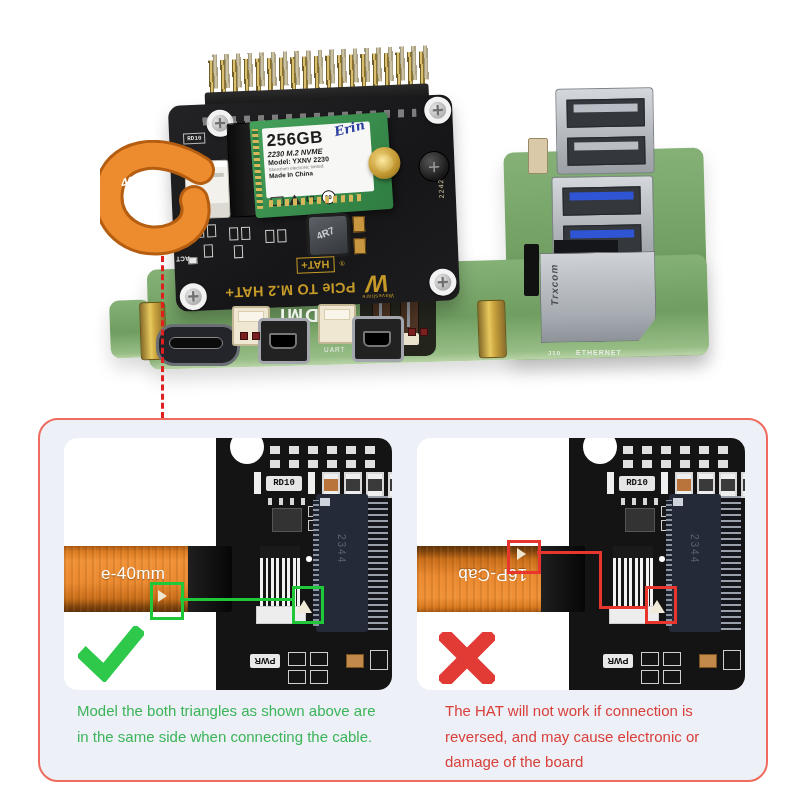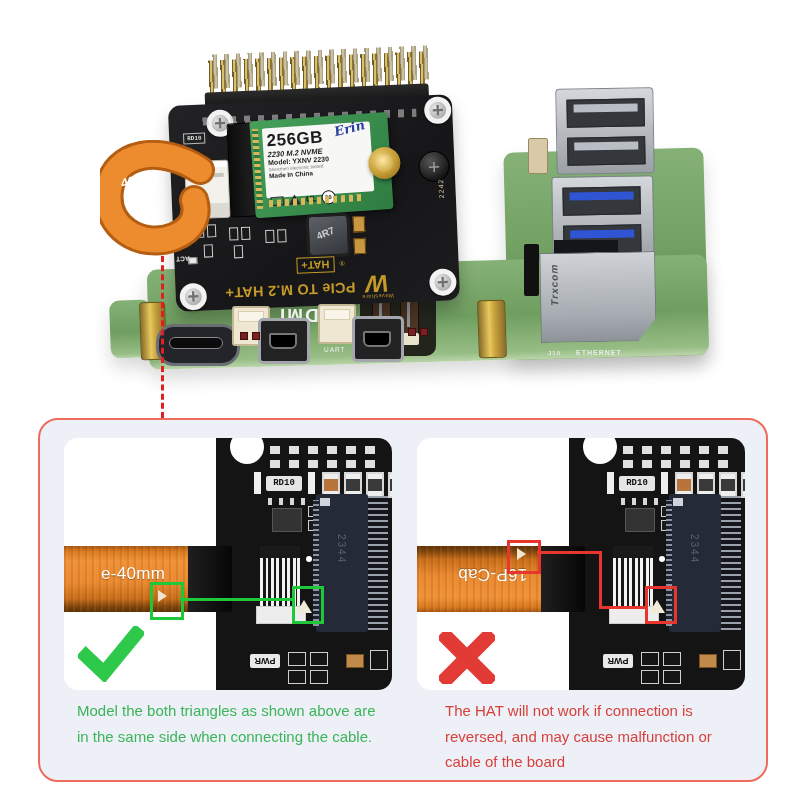--- a/index.html
+++ b/index.html
@@ -396,14 +396,14 @@
     <div class="abs bcomp" style="left:224px;top:232px"></div>
     <div class="abs bcomp" style="left:246px;top:232px"></div>
     <div class="abs bcomp tan" style="left:282px;top:216px"></div>
     <div class="abs bcomp" style="left:306px;top:212px;height:18px"></div>
     <svg class="abs mark" style="left:22px;top:194px" width="56" height="52" viewBox="0 0 56 52">
       <path d="M8 6 L48 46 M48 6 L8 46" fill="none" stroke="#e23a34" stroke-width="15" stroke-linecap="square"></path>
     </svg>
   </div>
 
   <div class="caption green">Model the both triangles as shown above are in the same side when connecting the cable.</div>
-  <div class="caption red">The HAT will not work if connection is reversed, and may cause malfunction or cable of the board</div>
+  <div class="caption red">The HAT will not work if connection is reversed, and may cause electronic or damage of the board</div>
 </div>
 
 </body></html>

